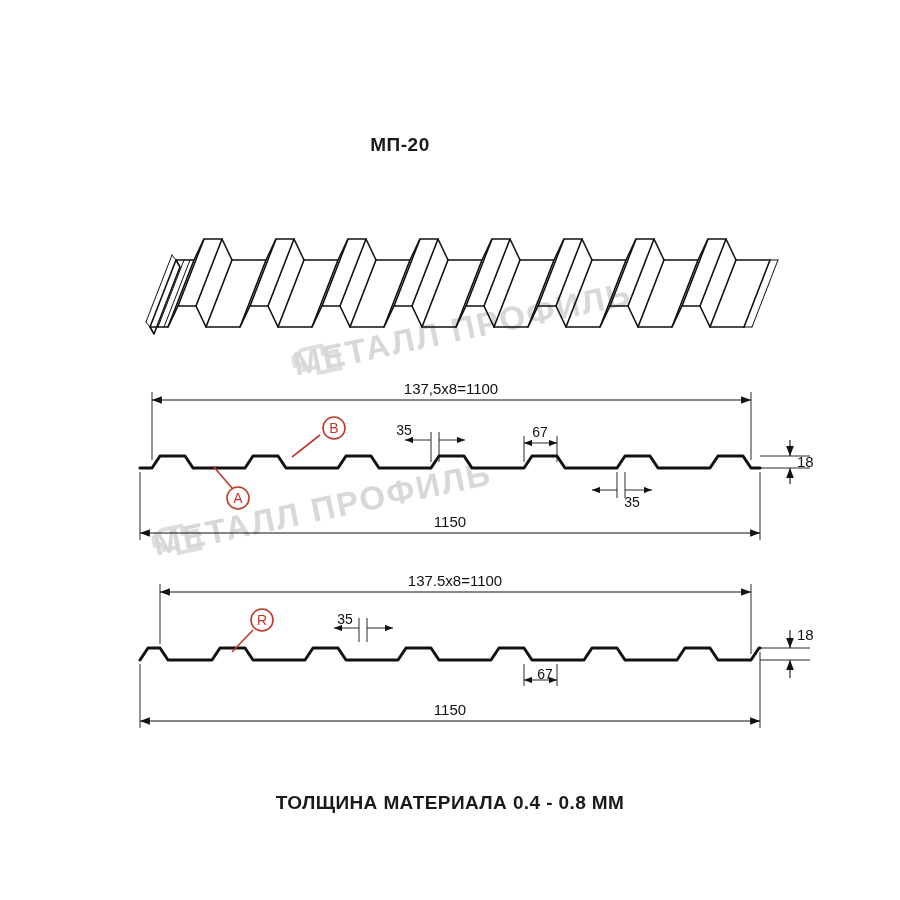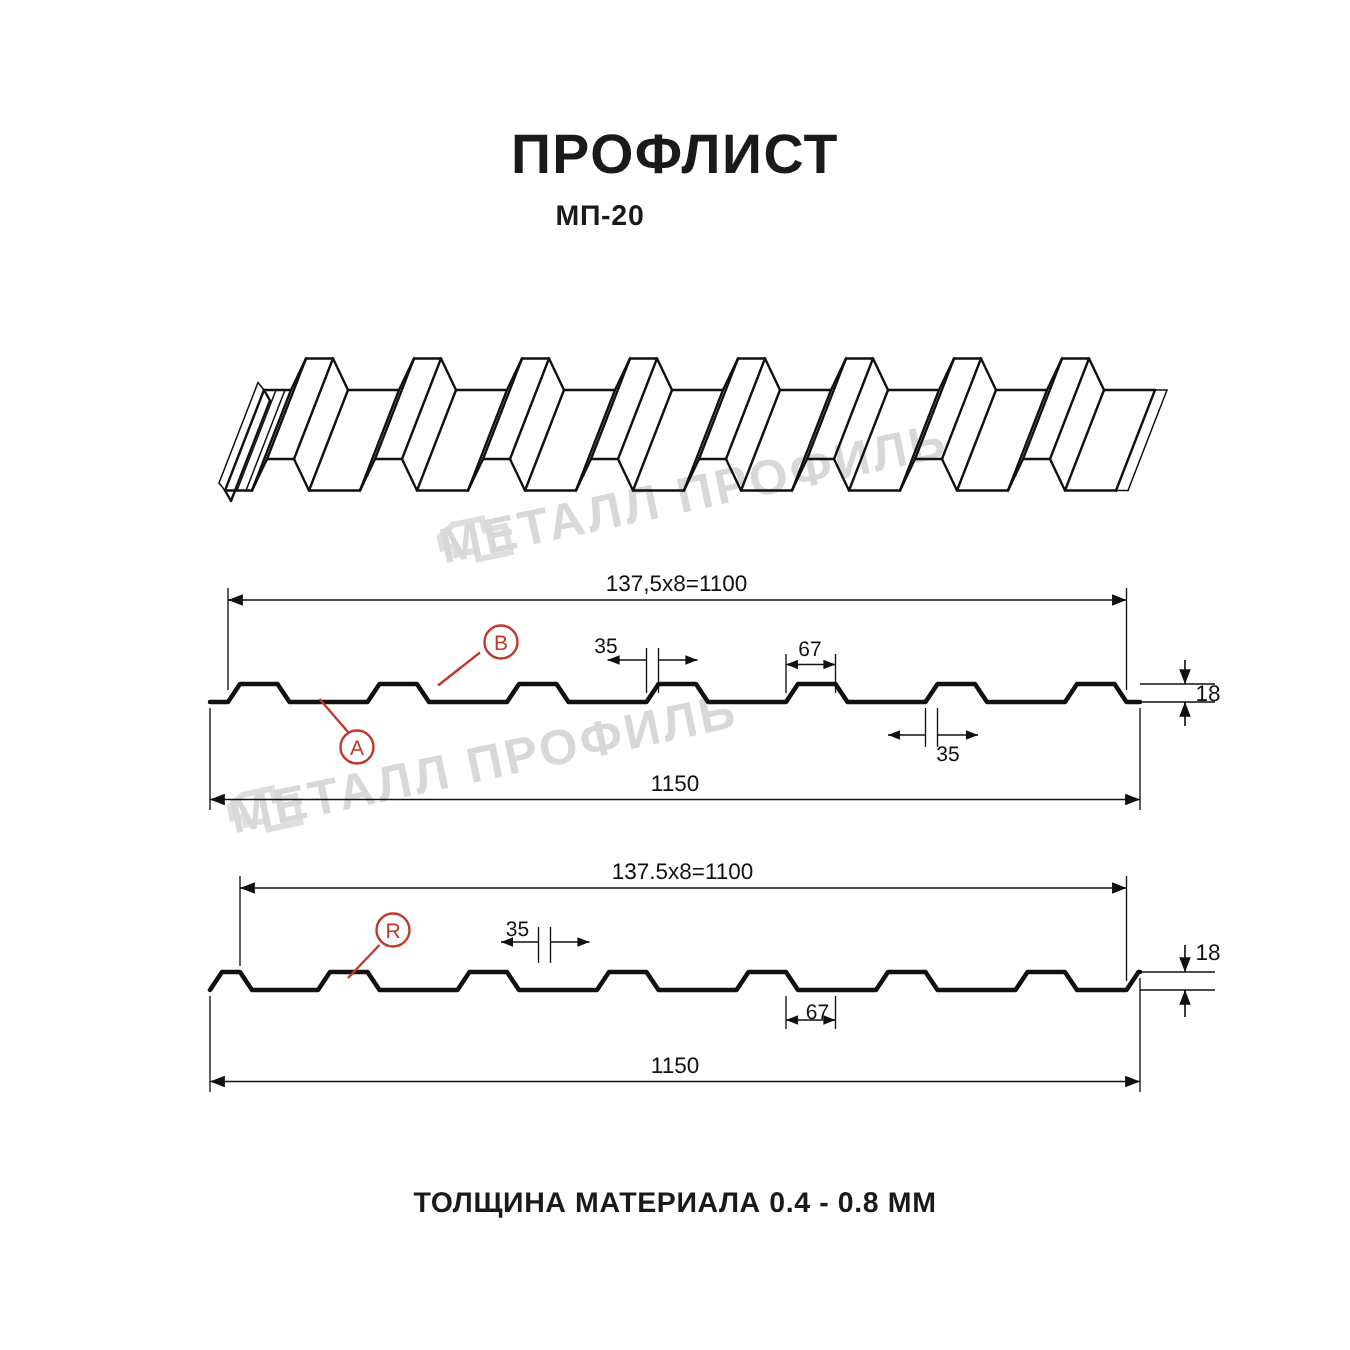--- a/index.html
+++ b/index.html
@@ -68,21 +68,20 @@
     user-select: none;
   }
   .wm1 { left: 290px; top: 310px; }
   .wm2 { left: 150px; top: 490px; }
 </style>
 </head>
 <body>
 
 <div class="page">
 
-  <div class="title">ПРОФЛИСТ</div>
   <div class="subtitle">МП-20</div>
 
   <div class="wm wm1">МЕТАЛЛ ПРОФИЛЬ</div>
   <div class="wm wm2">МЕТАЛЛ ПРОФИЛЬ</div>
 
   <svg class="layer" viewBox="0 0 900 900" xmlns="http://www.w3.org/2000/svg">
     <defs>
       <marker id="arrHead" markerWidth="9" markerHeight="7" refX="9" refY="3.5" orient="auto">
         <polygon points="0 0, 9 3.5, 0 7" fill="#111"></polygon>
       </marker>

